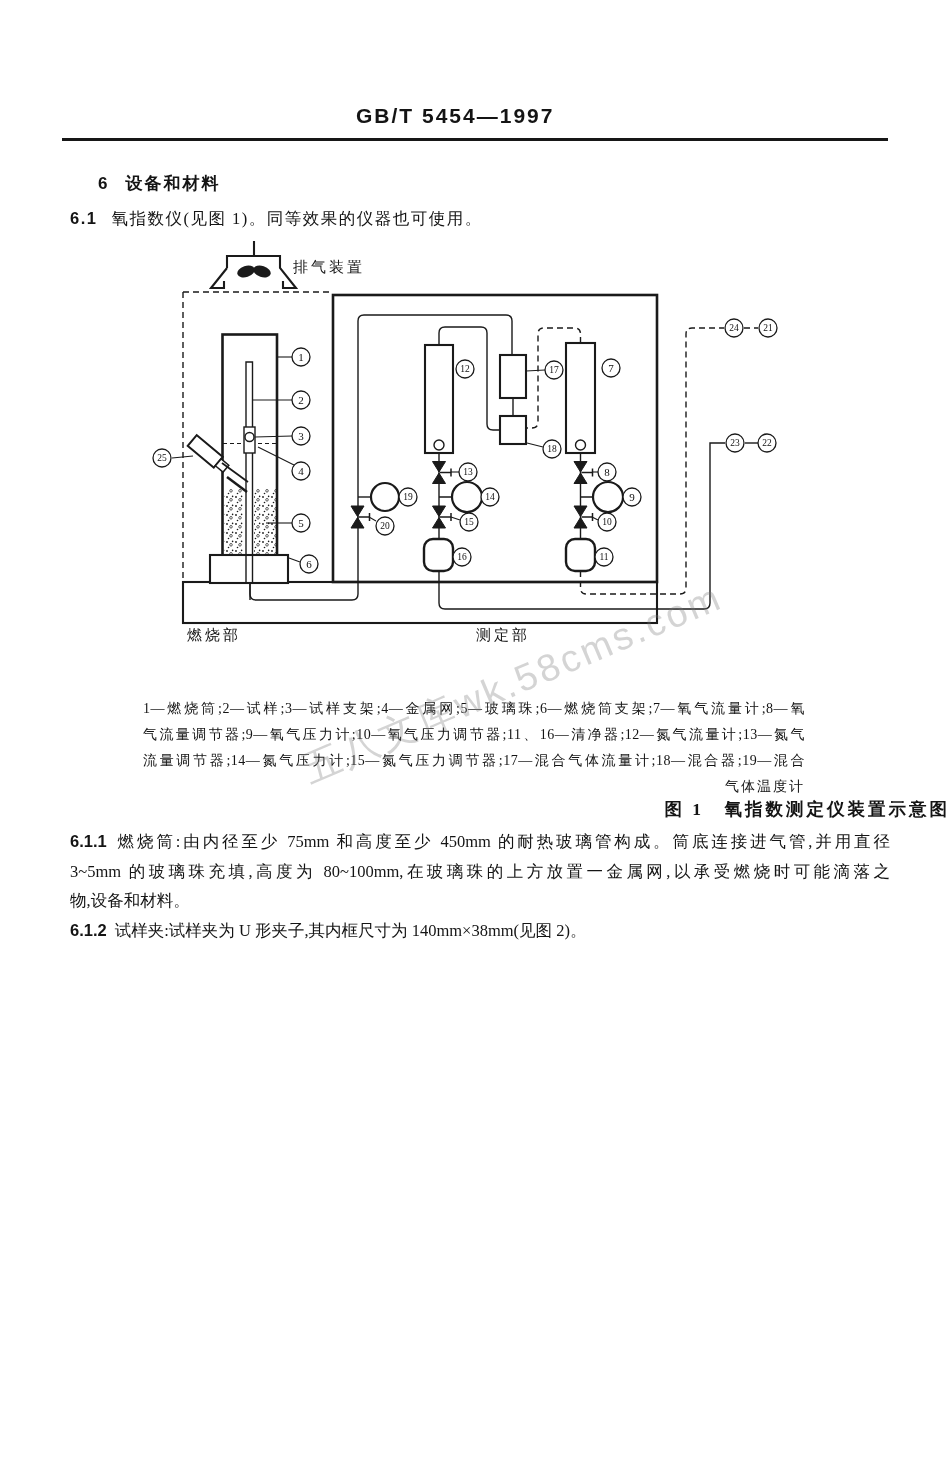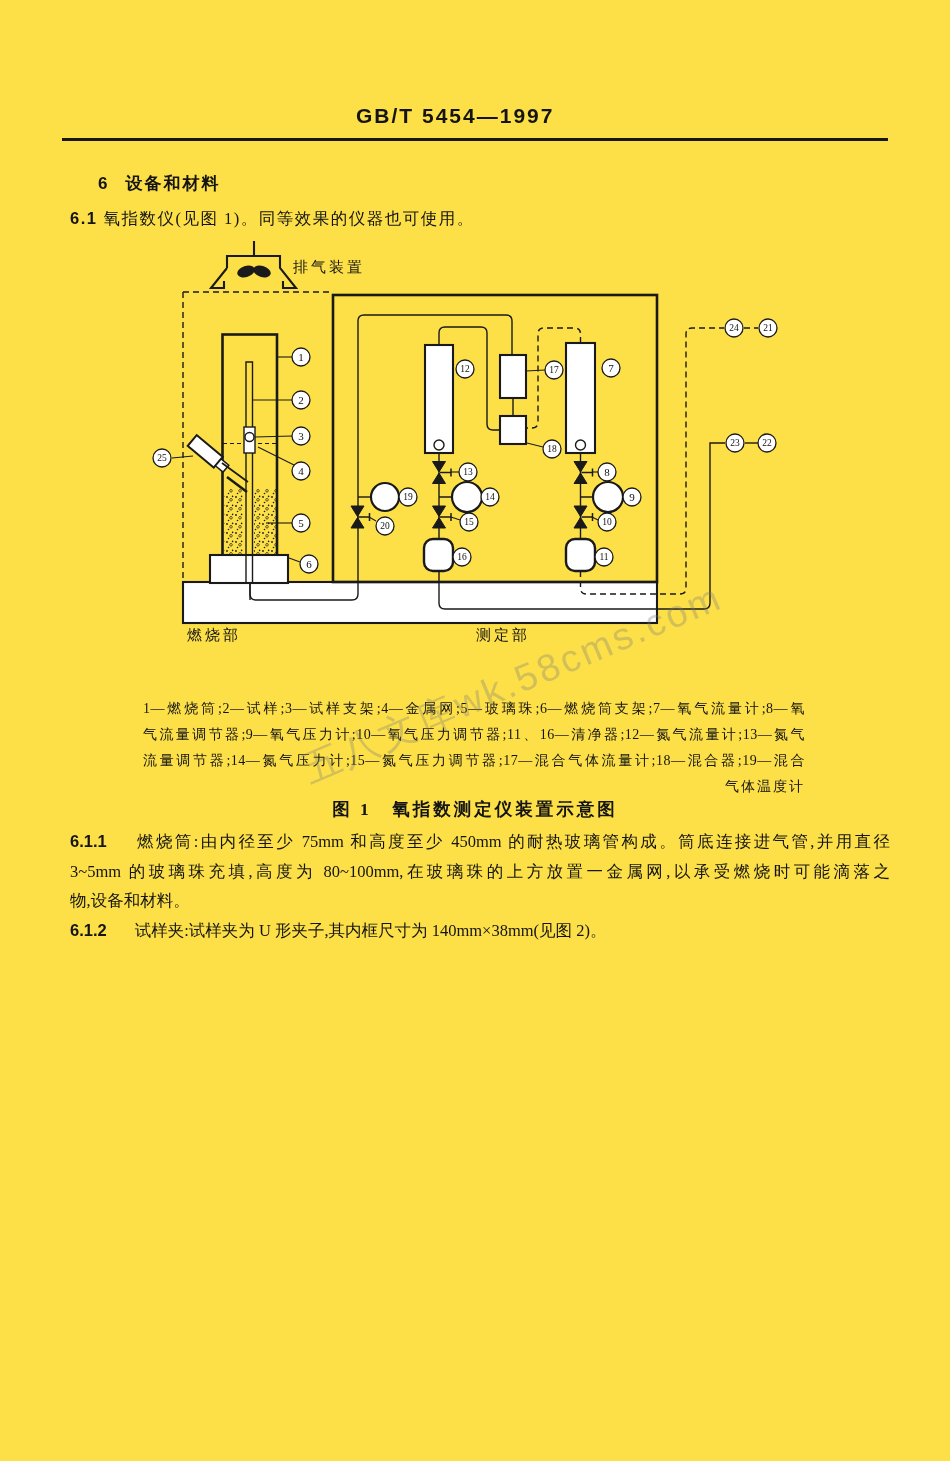--- a/index.html
+++ b/index.html
@@ -1,33 +1,33 @@
 <!DOCTYPE html>
 <html><head>
 <meta charset="utf-8">
 <style>
   html,body{margin:0;padding:0;background:#e8e8e8;}
-  .page{position:relative;width:950px;height:1461px;background:#fde047;overflow:hidden;
+  .page{position:relative;width:950px;height:1461px;background:#ffffff;overflow:hidden;
         font-family:"Liberation Serif","DejaVu Serif",serif;color:#141414;}
   .abs{position:absolute;}
   .std-header{left:356px;top:104px;font-size:21px;font-weight:bold;letter-spacing:2px;
               font-family:"Liberation Sans","DejaVu Sans",sans-serif;}
   .rule{left:62px;top:138px;width:826px;height:3px;background:#171717;}
   .sec-head{left:70px;top:172px;font-size:17px;font-weight:bold;letter-spacing:2px;margin-left:28px;}
   .sec-head .num{margin-right:16px;font-family:"Liberation Sans",sans-serif;}
   .clause61{left:70px;top:208px;font-size:16.5px;letter-spacing:1.5px;}
-  .clause61 .num{font-weight:bold;margin-right:6px;font-family:"Liberation Sans",sans-serif;}
+  .clause61 .num{font-weight:bold;margin-right:14px;font-family:"Liberation Sans",sans-serif;}
   .legend{left:143px;top:696px;width:662px;font-size:14px;line-height:26px;}
   .legend .jline{text-align:justify;text-align-last:justify;letter-spacing:0.5px;}
   .legend .cline{text-align:right;letter-spacing:2px;}
-  .fig-caption{left:0;top:797px;width:950px;text-align:center;font-size:17.5px;
+  .fig-caption{left:0;top:797px;width:950px;text-align:right;font-size:17.5px;
                font-weight:bold;letter-spacing:3px;}
   .bodytext{left:70px;top:827px;width:820px;font-size:16.5px;line-height:29.5px;}
   .bodytext .jline{text-align:justify;text-align-last:justify;}
-  .bodytext .num{font-weight:bold;font-family:"Liberation Sans",sans-serif;margin-right:28px;}
+  .bodytext .num{font-weight:bold;font-family:"Liberation Sans",sans-serif;margin-right:8px;}
   .watermark{left:295px;top:748px;font-size:38px;letter-spacing:3px;color:rgba(120,120,120,0.32);
              transform:rotate(-23deg);transform-origin:0 0;white-space:nowrap;
              font-family:"Liberation Sans",sans-serif;pointer-events:none;}
   
   svg .ln{stroke:#1a1a1a;stroke-width:1.4;fill:none;}
   svg .lnthick{stroke:#1a1a1a;stroke-width:2.6;fill:none;}
   svg .lnmed{stroke:#1a1a1a;stroke-width:2.1;fill:none;}
   svg .dash{stroke-dasharray:6,4;}
   svg .netdash{stroke-dasharray:4,3;stroke-width:1.2;}
   svg .wfill{fill:#ffffff;}

